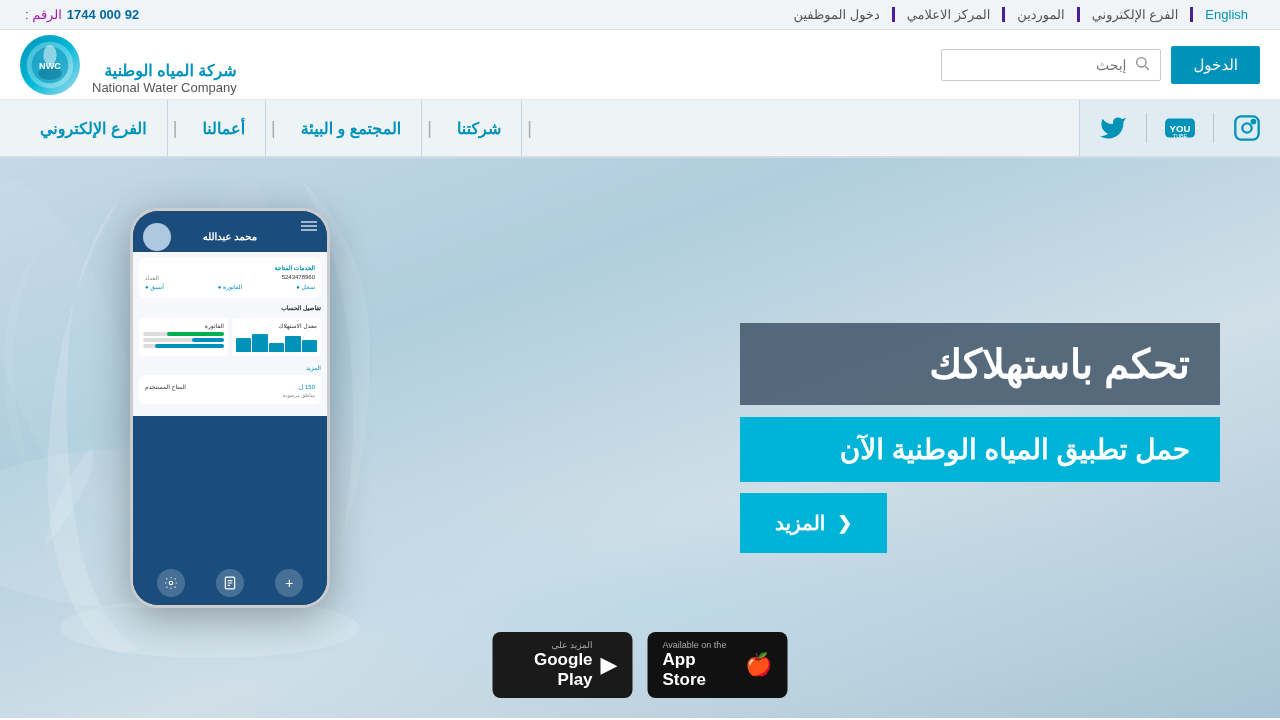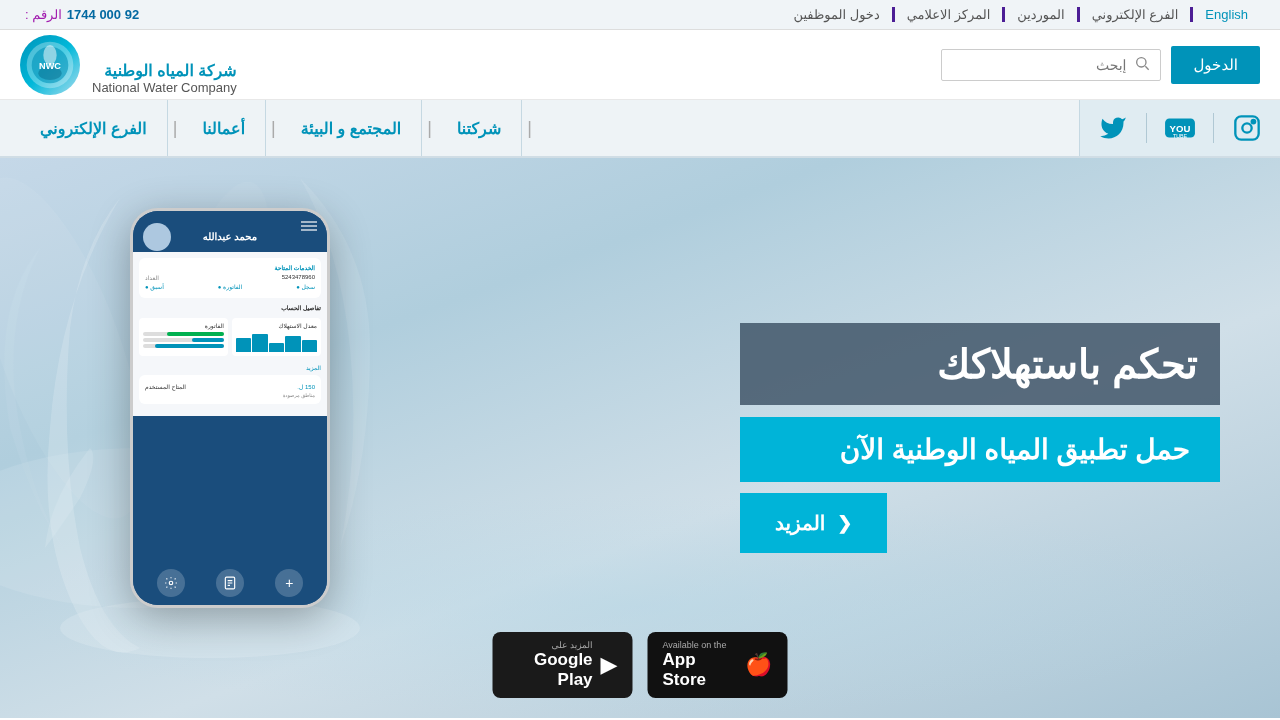--- a/index.html
+++ b/index.html
@@ -312,21 +312,21 @@
     .hero-text-area {
       position: absolute;
       right: 60px;
       top: 50%;
       transform: translateY(-50%);
       width: 480px;
       text-align: right;
     }
     .hero-title-box {
       background: rgba(60, 80, 100, 0.82);
-      padding: 18px 22px;
+      padding: 18px 30px;
       margin-bottom: 12px;
     }
     .hero-title {
       color: white;
       font-size: 40px;
       font-weight: bold;
       text-align: right;
     }
     .hero-subtitle-box {
       background: #00b4d8;

